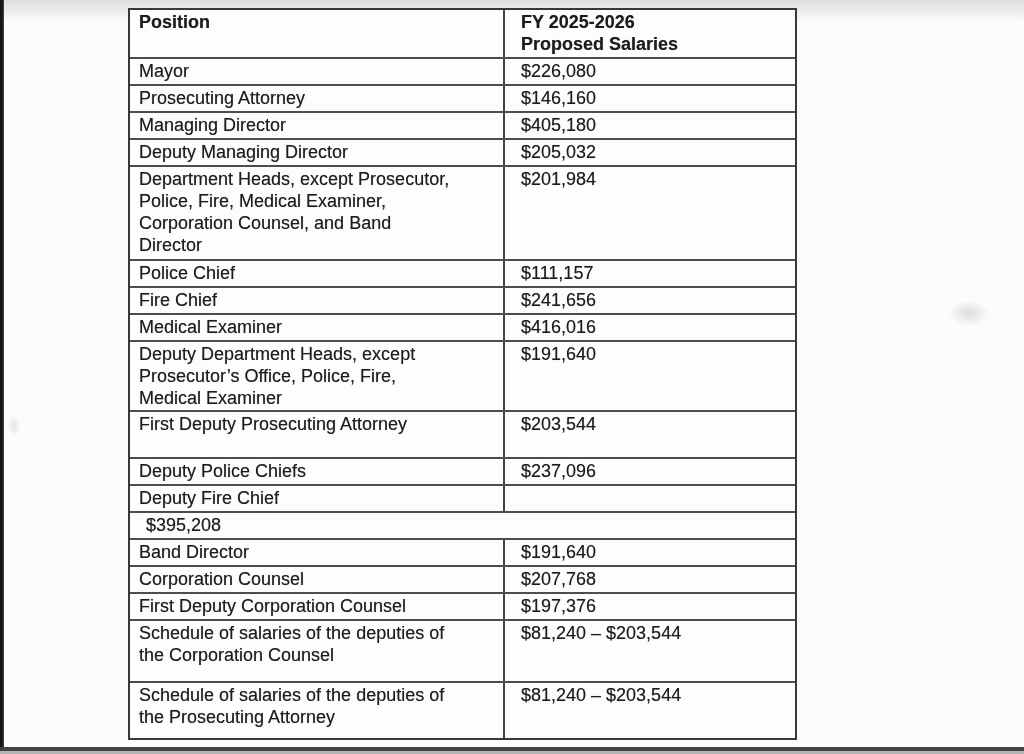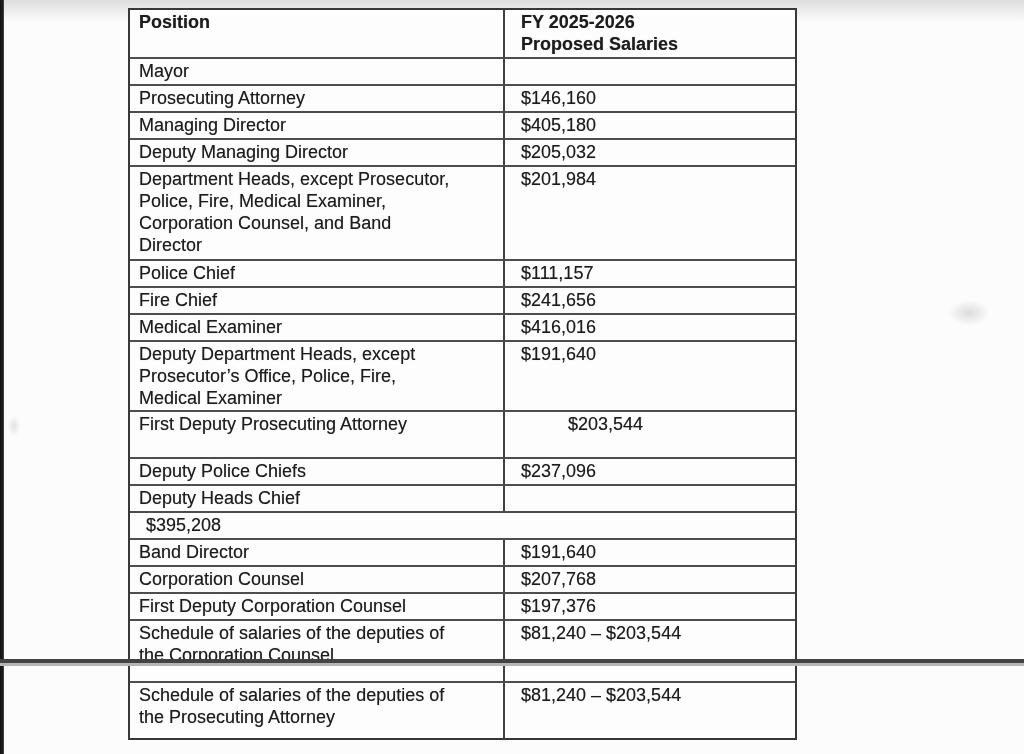--- a/index.html
+++ b/index.html
@@ -7,21 +7,21 @@
     padding: 0;
     width: 1024px;
     height: 754px;
     background: #fcfcfc;
     overflow: hidden;
     font-family: "Liberation Sans", "DejaVu Sans", sans-serif;
   }
   .page {
     position: relative;
     width: 1024px;
-    height: 666px;
+    height: 754px;
     background: #fcfcfc;
   }
   
   .scan-top-shade {
     position: absolute;
     left: 0; top: 0;
     width: 1024px; height: 22px;
     background: linear-gradient(to bottom, rgba(176,176,176,0.40), rgba(255,255,255,0));
     pointer-events: none;
   }
@@ -70,21 +70,21 @@
   .tr {
     display: flex;
     box-sizing: border-box;
     border-top: 2px solid #4d4d4d;
     min-height: 27px;
   }
   .tr:first-child { border-top: none; }
   .tr:nth-child(1)  { min-height: 47px; }  
   .tr:nth-child(6)  { min-height: 94px; justify-content: center; }  
   .tr:nth-child(10) { min-height: 70px; }  
-  .tr:nth-child(11) { min-height: 47px; gap: 47px; }  
+  .tr:nth-child(11) { min-height: 47px; }  
   .tr:nth-child(18) { min-height: 62px; }  
   .tr:nth-child(19) { min-height: 57px; }  
   .td {
     box-sizing: border-box;
     padding: 1px 8px 1px 9px;
     font-size: 18px;
     line-height: 22px;
     white-space: pre-line;
     text-shadow: 0 0 0.7px rgba(40,40,40,0.55);
   }
@@ -108,20 +108,21 @@
   <div class="salary-table">
 
     <div class="tr head">
       <div class="td pos">Position</div>
       <div class="td sal">FY 2025-2026
 Proposed Salaries</div>
     </div>
 
     <div class="tr">
       <div class="td pos">Mayor</div>
+      <div class="td sal">$226,080</div>
     </div>
     <div class="tr">
       <div class="td pos">Prosecuting Attorney</div>
       <div class="td sal">$146,160</div>
     </div>
     <div class="tr">
       <div class="td pos">Managing Director</div>
       <div class="td sal">$405,180</div>
     </div>
     <div class="tr">
@@ -155,21 +156,21 @@
     </div>
     <div class="tr">
       <div class="td pos">First Deputy Prosecuting Attorney</div>
       <div class="td sal">$203,544</div>
     </div>
     <div class="tr">
       <div class="td pos">Deputy Police Chiefs</div>
       <div class="td sal">$237,096</div>
     </div>
     <div class="tr">
-      <div class="td pos">Deputy Heads Chief</div>
+      <div class="td pos">Deputy Fire Chief</div>
     </div>
     <div class="tr">
       <div class="td sal">$395,208</div>
     </div>
     <div class="tr">
       <div class="td pos">Band Director</div>
       <div class="td sal">$191,640</div>
     </div>
     <div class="tr">
       <div class="td pos">Corporation Counsel</div>

